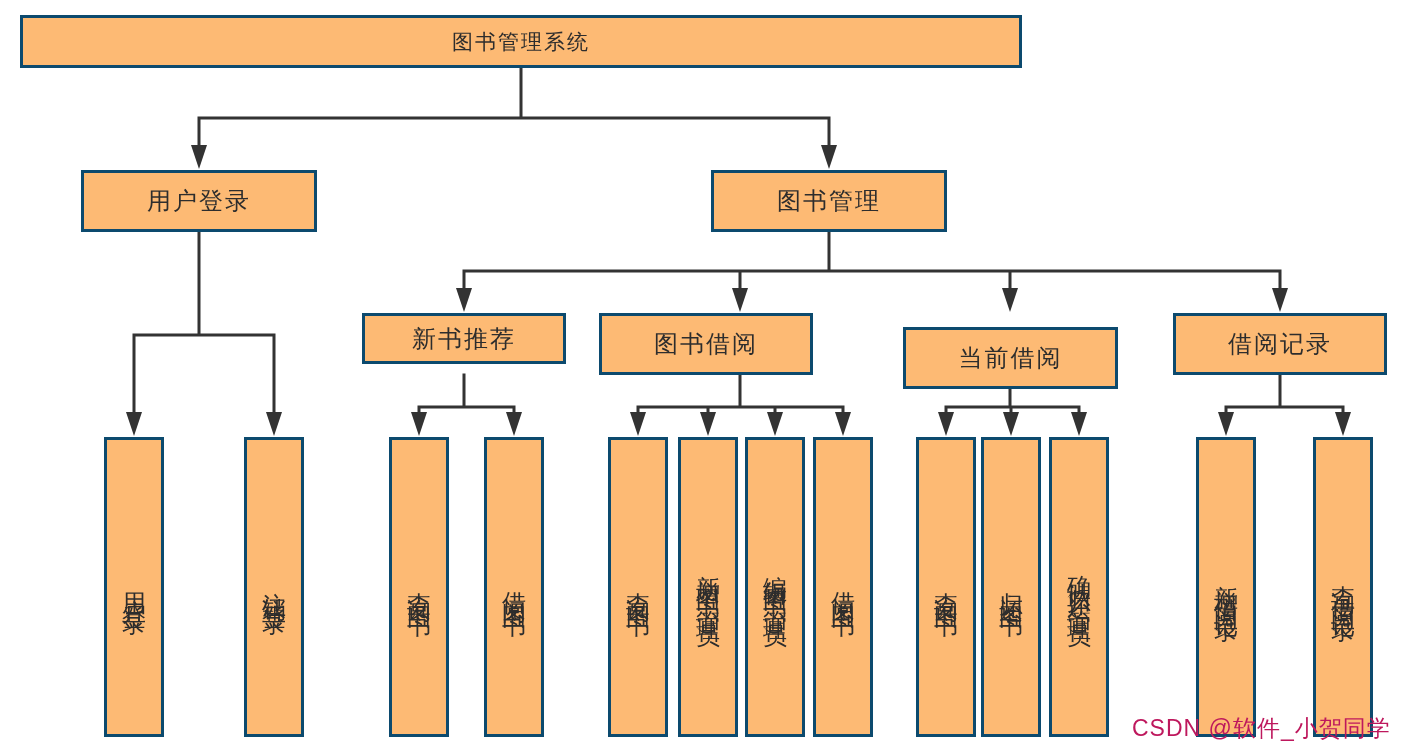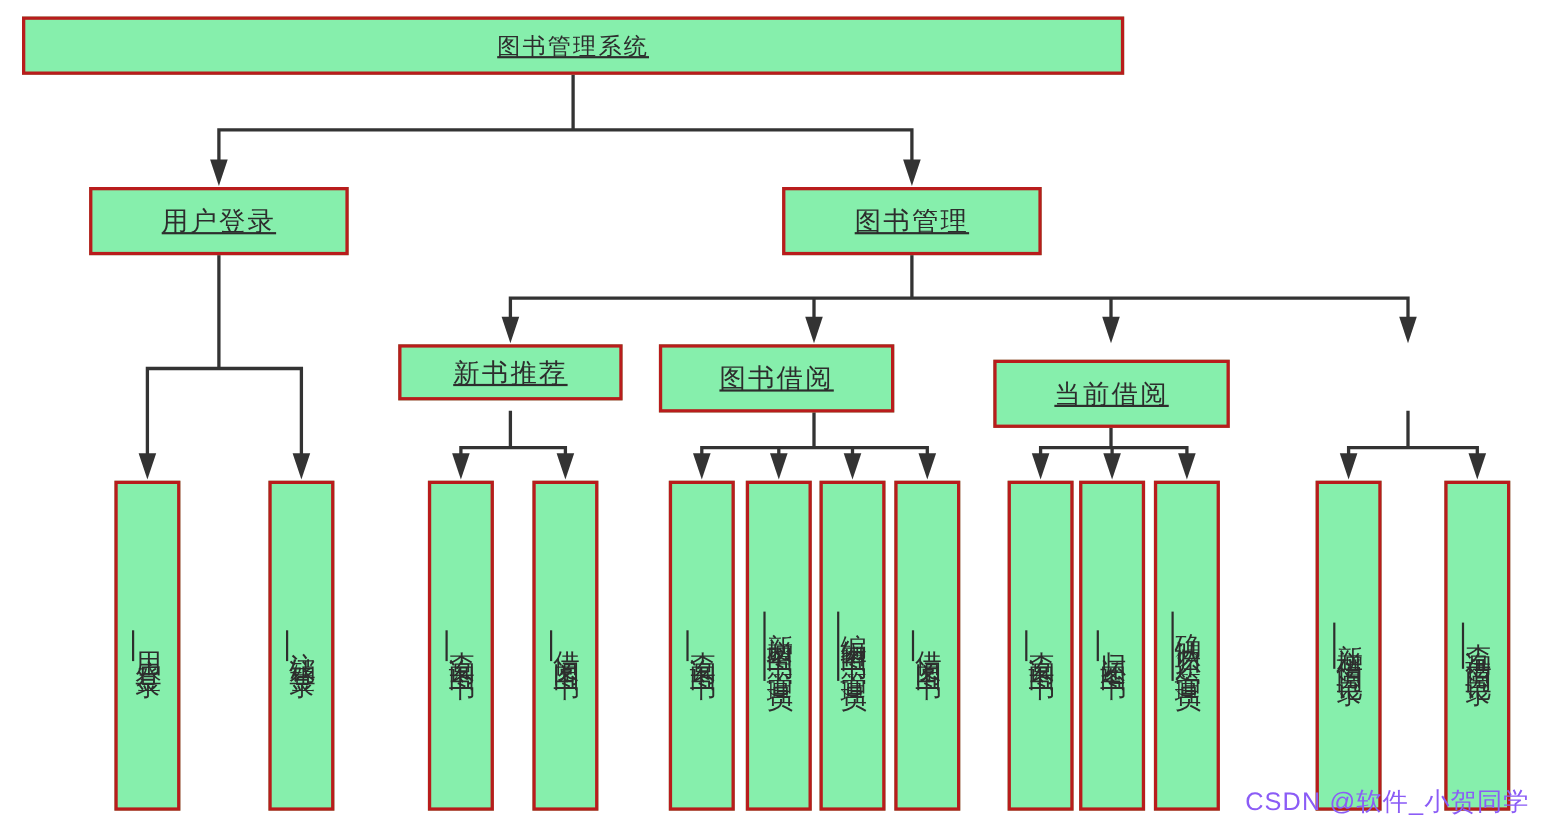--- a/index.html
+++ b/index.html
@@ -10,41 +10,40 @@
     overflow:hidden;
     font-family:"Liberation Sans","DejaVu Sans",sans-serif;
     color:#2d2d2d;
   }
   svg.wires{position:absolute;left:0;top:0;z-index:1;}
   svg.wires path{stroke:#333333;stroke-width:3;fill:none;stroke-linecap:square;}
   svg.wires polygon{fill:#333333;stroke:none;}
   .box{
     position:absolute;
     box-sizing:border-box;
-    border:3px solid #b91c1c;
-    background:#86efac;
+    border:3px solid #0c4a6e;
+    background:#fdba74;
     display:flex;align-items:center;justify-content:center;
     z-index:2;
-    text-decoration:underline;
   }
   .h-box{font-size:24px;letter-spacing:2px;white-space:nowrap;}
   .root-box{font-size:21px;letter-spacing:2px;}
   .v-box{
     writing-mode:vertical-rl;
     text-orientation:mixed;
     font-size:24px;
     letter-spacing:7px;
     line-height:1;
   }
   .watermark{
     position:absolute;
     left:1132px;top:713px;
     z-index:10;
     font-size:23px;
-    color:#8b5cf6;
+    color:#be185d;
     letter-spacing:1px;
     white-space:nowrap;
     pointer-events:none;
   }
 </style>
 </head>
 <body>
 
 <div class="canvas">
 
@@ -99,20 +98,21 @@
   </svg>
 
   <div class="box h-box root-box" style="left:20px;top:15px;width:1002px;height:53px;">图书管理系统</div>
 
   <div class="box h-box" style="left:81px;top:170px;width:236px;height:62px;">用户登录</div>
   <div class="box h-box" style="left:711px;top:170px;width:236px;height:62px;">图书管理</div>
 
   <div class="box h-box" style="left:362px;top:313px;width:204px;height:51px;">新书推荐</div>
   <div class="box h-box" style="left:599px;top:313px;width:214px;height:62px;text-align:center;">图书借阅</div>
   <div class="box h-box" style="left:903px;top:327px;width:215px;height:62px;">当前借阅</div>
+  <div class="box h-box" style="left:1173px;top:313px;width:214px;height:62px;">借阅记录</div>
 
   <div class="box v-box" style="left:104px;top:437px;width:60px;height:300px;">用户登录</div>
   <div class="box v-box" style="left:244px;top:437px;width:60px;height:300px;">注销登录</div>
 
   <div class="box v-box" style="left:389px;top:437px;width:60px;height:300px;">查询图书</div>
   <div class="box v-box" style="left:484px;top:437px;width:60px;height:300px;">借阅图书</div>
 
   <div class="box v-box" style="left:608px;top:437px;width:60px;height:300px;">查询图书</div>
   <div class="box v-box" style="left:678px;top:437px;width:60px;height:300px;">新增图书（管理员）</div>
   <div class="box v-box" style="left:745px;top:437px;width:60px;height:300px;">编辑图书（管理员）</div>

